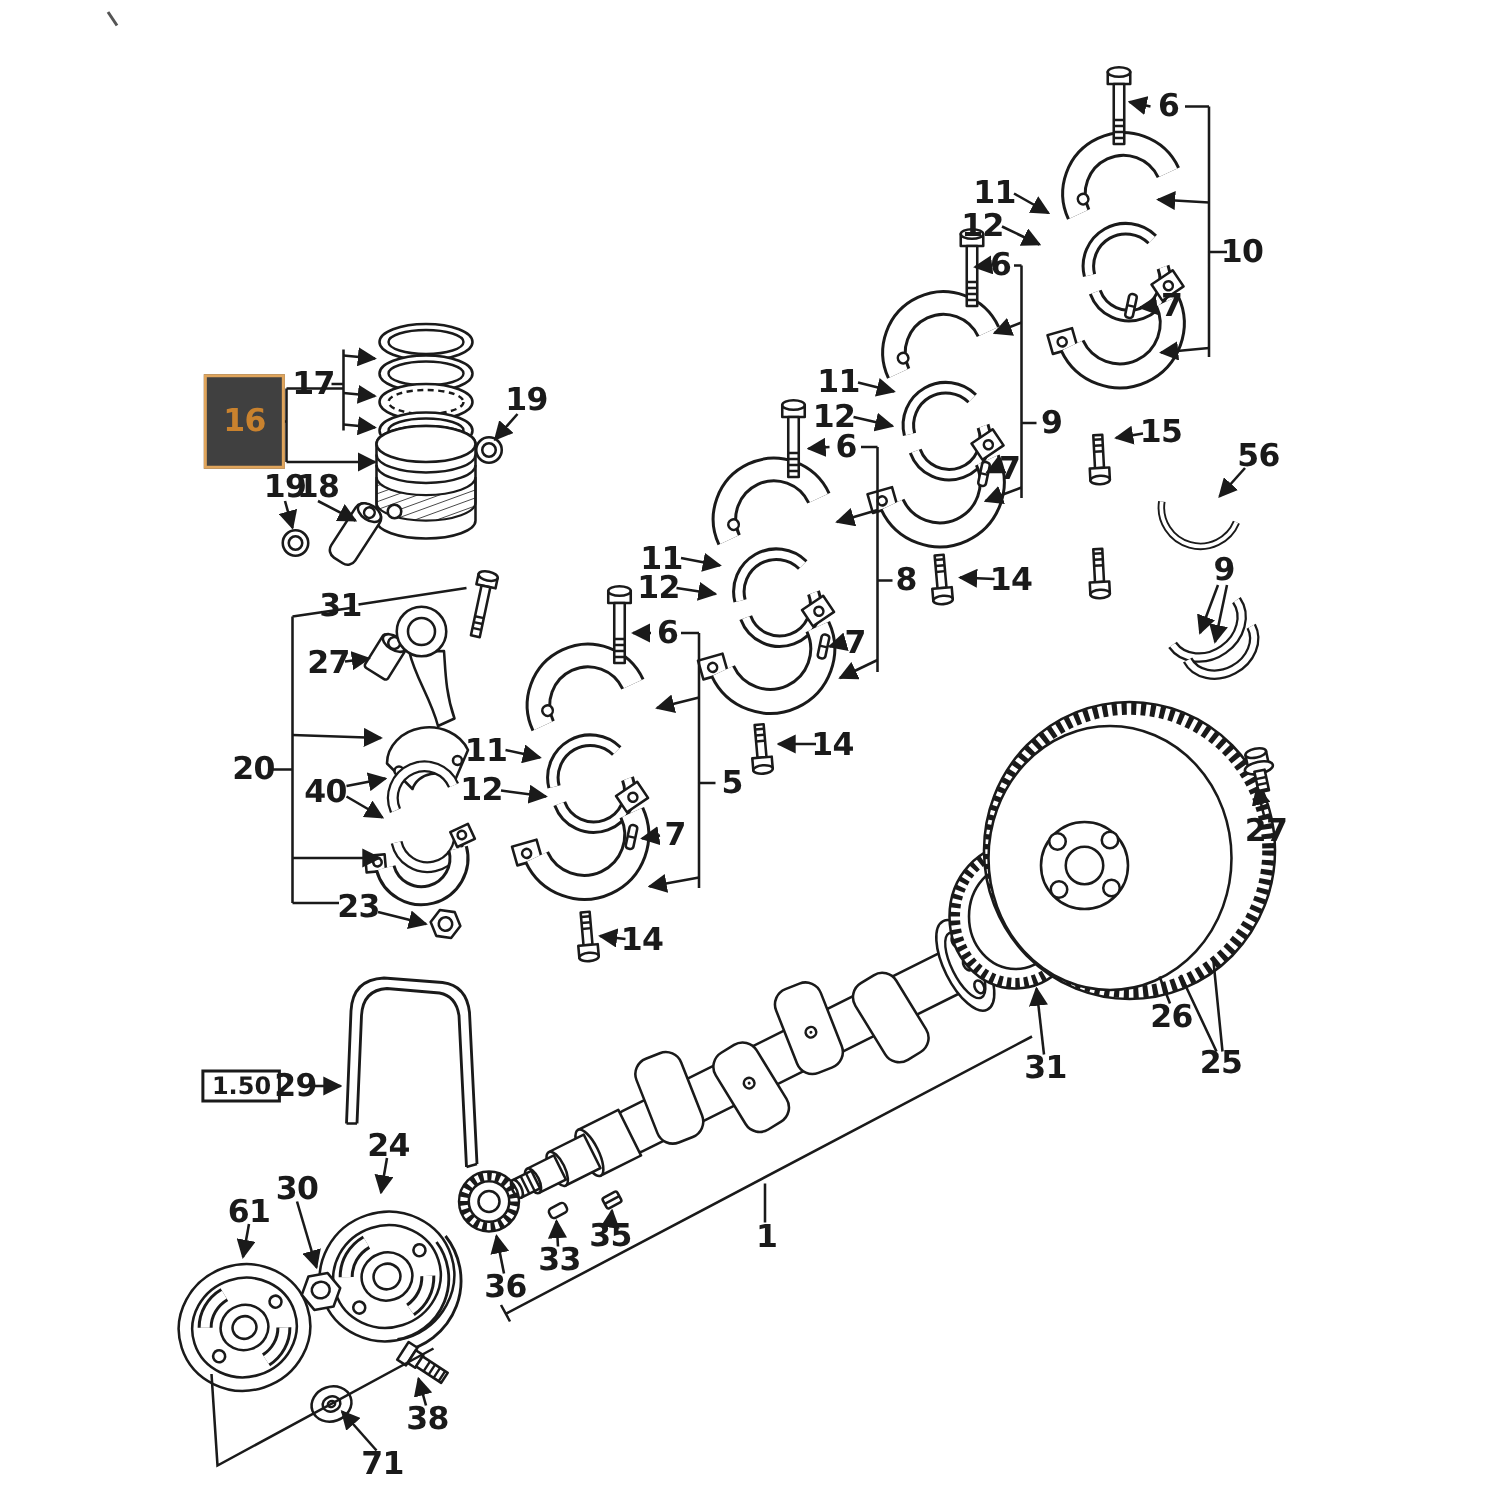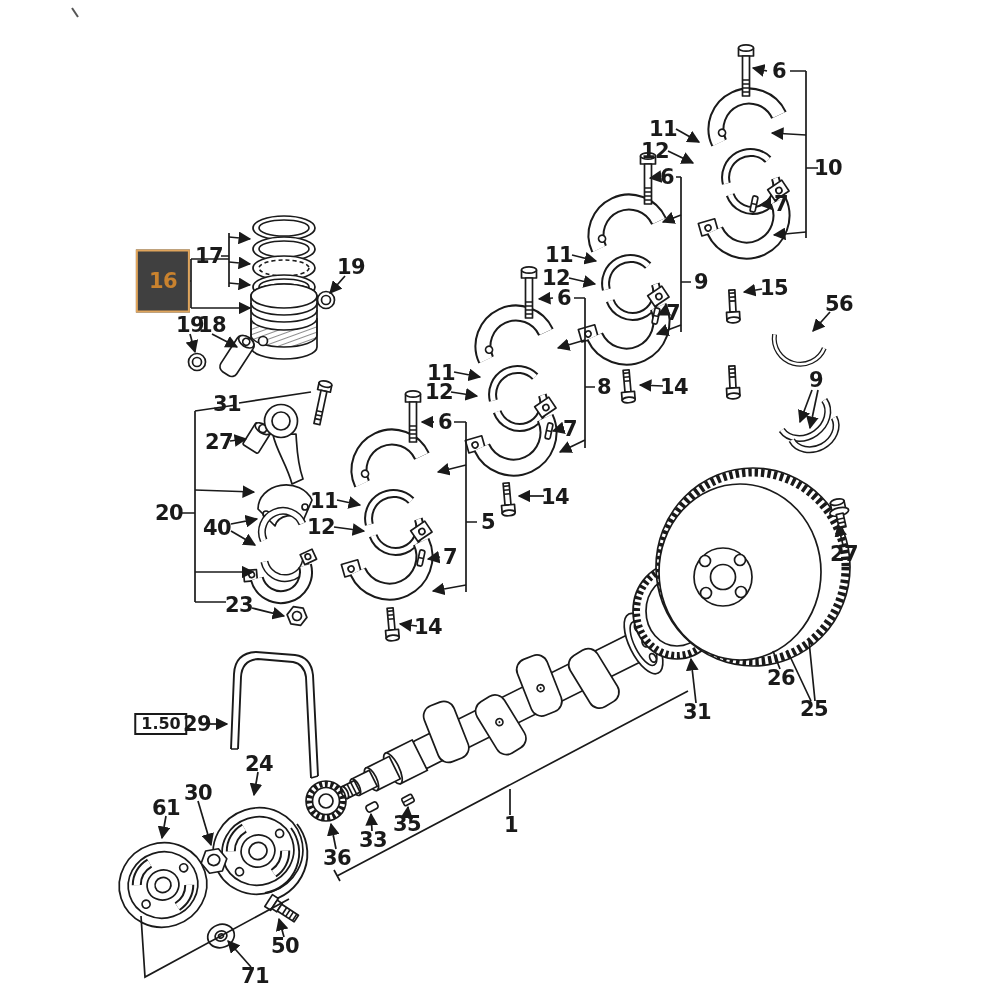--- a/index.html
+++ b/index.html
@@ -432,16 +432,16 @@
 <div class="pl" style="left:697px;top:712px">31</div>
 <div class="pl" style="left:197px;top:724px">29</div>
 <div class="pl ref" style="left:161px;top:724px">1.50</div>
 <div class="pl" style="left:259px;top:764px">24</div>
 <div class="pl" style="left:198px;top:793px">30</div>
 <div class="pl" style="left:166px;top:808px">61</div>
 <div class="pl" style="left:337px;top:858px">36</div>
 <div class="pl" style="left:373px;top:840px">33</div>
 <div class="pl" style="left:407px;top:824px">35</div>
 <div class="pl" style="left:511px;top:825px">1</div>
-<div class="pl" style="left:285px;top:946px">50</div>
+<div class="pl" style="left:285px;top:946px">38</div>
 <div class="pl" style="left:255px;top:976px">71</div>
 
 </div>
 
 </body></html>

